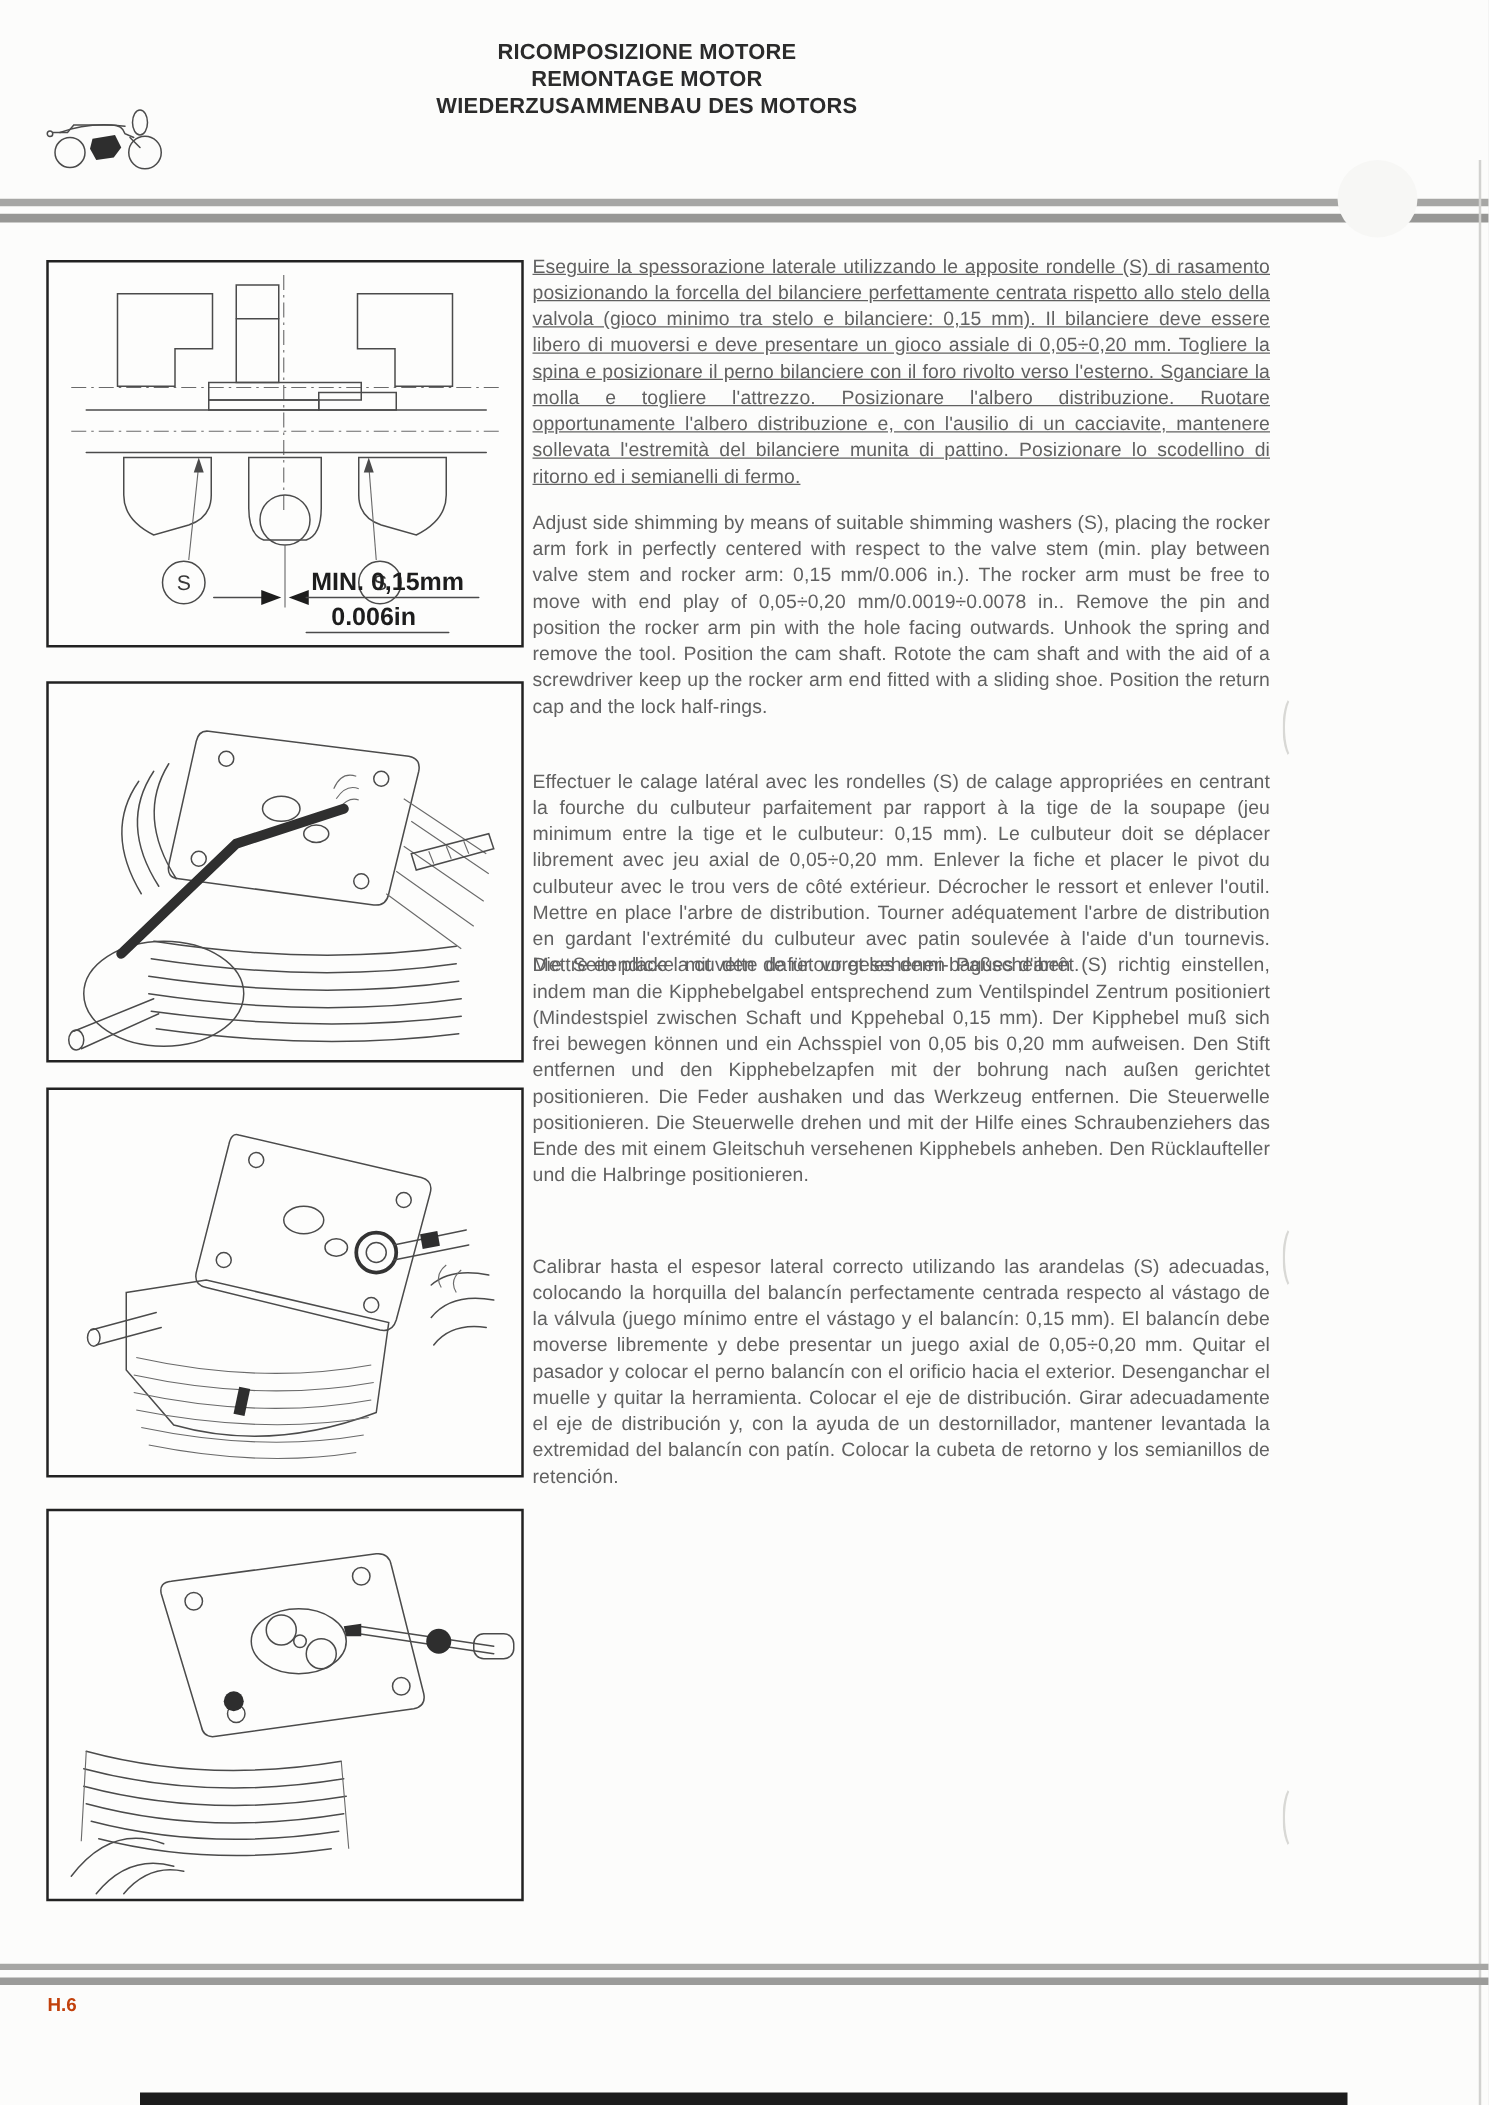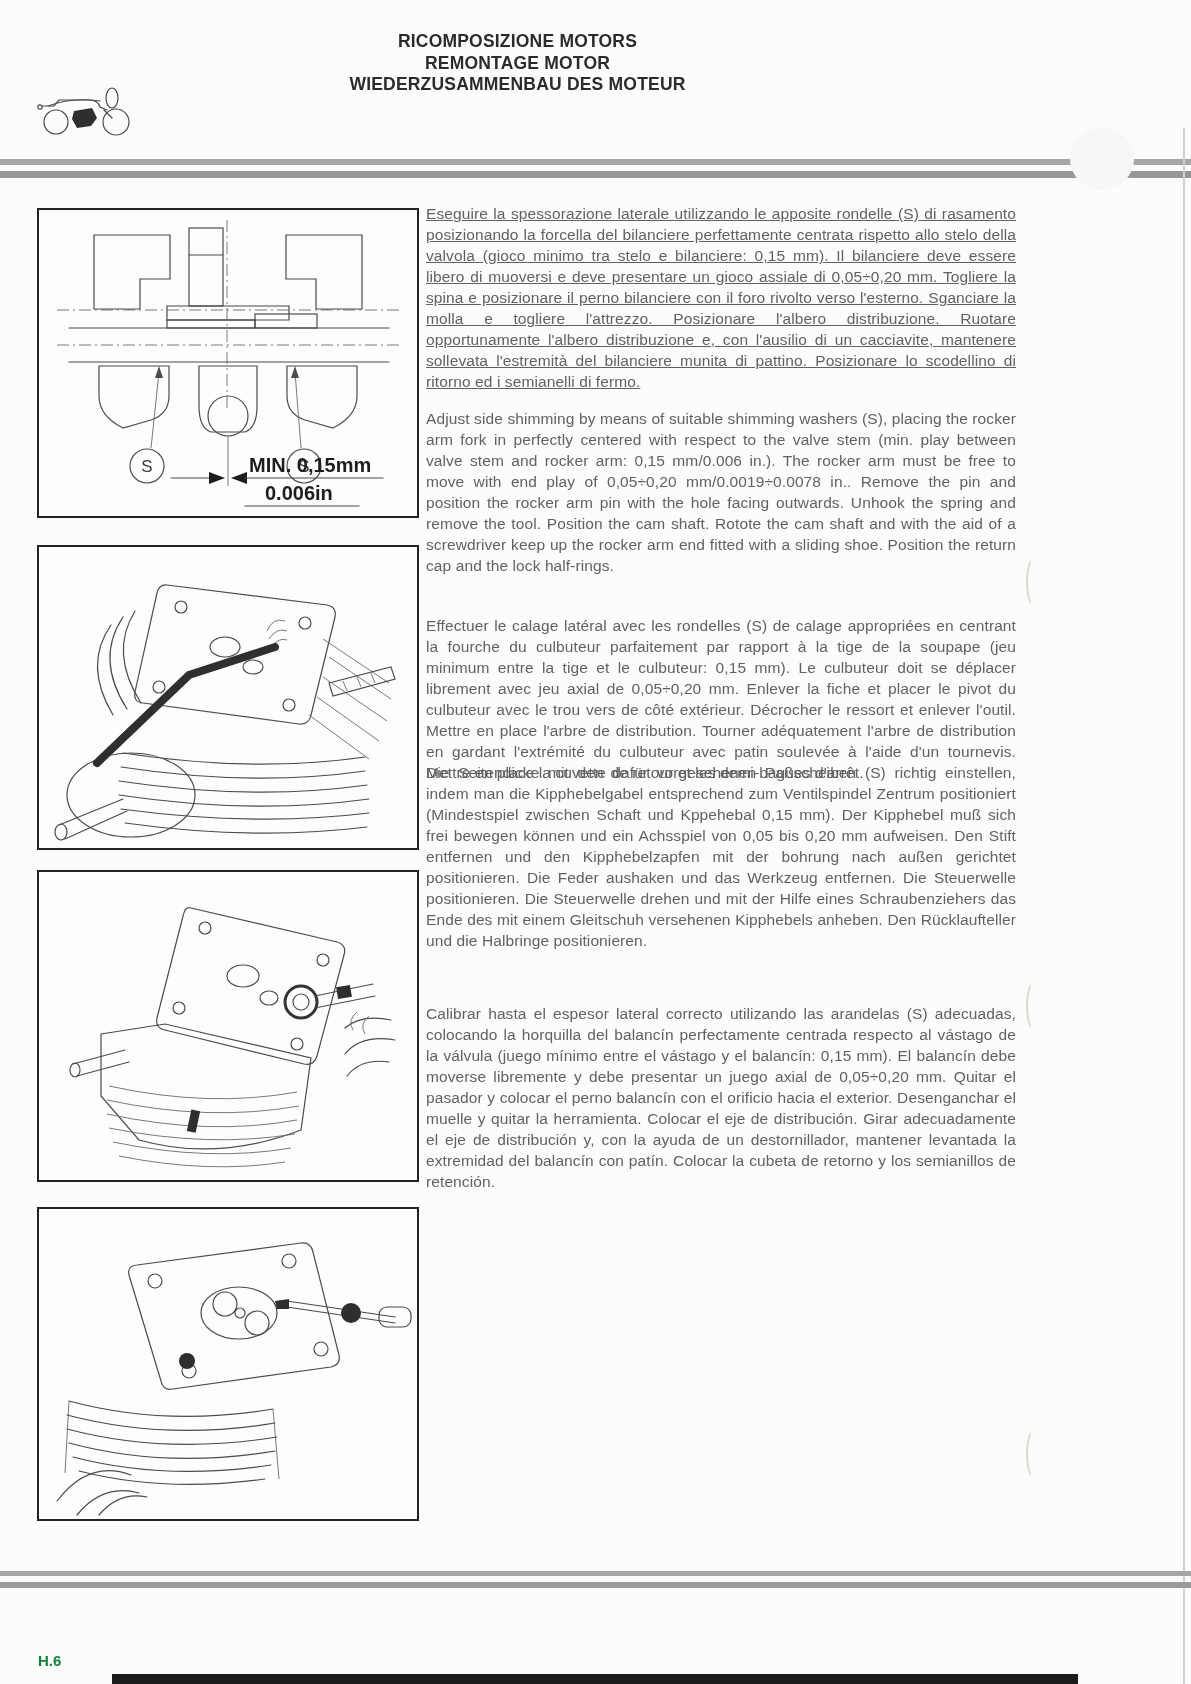--- a/index.html
+++ b/index.html
@@ -31,43 +31,43 @@
   .dim-text{font-family:"Liberation Sans",sans-serif;font-weight:bold;fill:#1d1d1d;}
   .s-text{font-family:"Liberation Sans",sans-serif;fill:#3a3a3a;}
   
   .para{position:absolute;left:426px;width:590px;margin:0;font-size:15.5px;line-height:21px;
         color:#616161;text-align:justify;letter-spacing:.1px;}
   #para-it{top:203px;text-decoration:underline;} #para-en{top:408px;} #para-fr{top:615px;}
   #para-de{top:762px;} #para-es{top:1003px;}
   
   .footer-rule-1{top:1571px;height:5px;background:#a6a6a4;}
   .footer-rule-2{top:1582px;height:6px;background:#9b9b99;}
-  .page-num{position:absolute;left:38px;top:1652px;font-weight:bold;font-size:15px;color:#15803d;}
+  .page-num{position:absolute;left:38px;top:1596px;font-weight:bold;font-size:15px;color:#c2410c;}
   .bottom-bar{position:absolute;left:112px;top:1674px;width:966px;height:10px;background:#1c1c1c;}
 </style>
 </head>
 <body>
 
 <div class="page">
 
   <svg class="moto-icon" viewBox="0 0 104 60">
     <circle cx="20" cy="42" r="12" class="line"></circle>
     <circle cx="80" cy="42" r="13" class="line"></circle>
     <ellipse cx="76" cy="18" rx="6" ry="10" class="line"></ellipse>
     <path d="M6,26 h12 l5,-6 h30 q9,0 11,7 l7,3" class="line"></path>
     <path d="M12,26 q24,-9 52,-5" class="line"></path>
     <path d="M38,31 l18,-3 5,10 -6,8 -14,2 -5,-9 z" class="dark"></path>
     <circle cx="4" cy="27" r="2.2" class="line"></circle>
     <path d="M68,30 l8,8" class="line"></path>
   </svg>
 
   <div class="title-block">
-    <div class="title-line">RICOMPOSIZIONE MOTORS</div>
+    <div class="title-line">RICOMPOSIZIONE MOTORE</div>
     <div class="title-line">REMONTAGE MOTOR</div>
-    <div class="title-line">WIEDERZUSAMMENBAU DES MOTEUR</div>
+    <div class="title-line">WIEDERZUSAMMENBAU DES MOTORS</div>
   </div>
 
   <div class="rule rule-1"></div>
   <div class="rule rule-2"></div>
   <div class="blob"></div>
   <div class="edge-line"></div>
   <div class="curl curl-1"></div>
   <div class="curl curl-2"></div>
   <div class="curl curl-3"></div>
 

